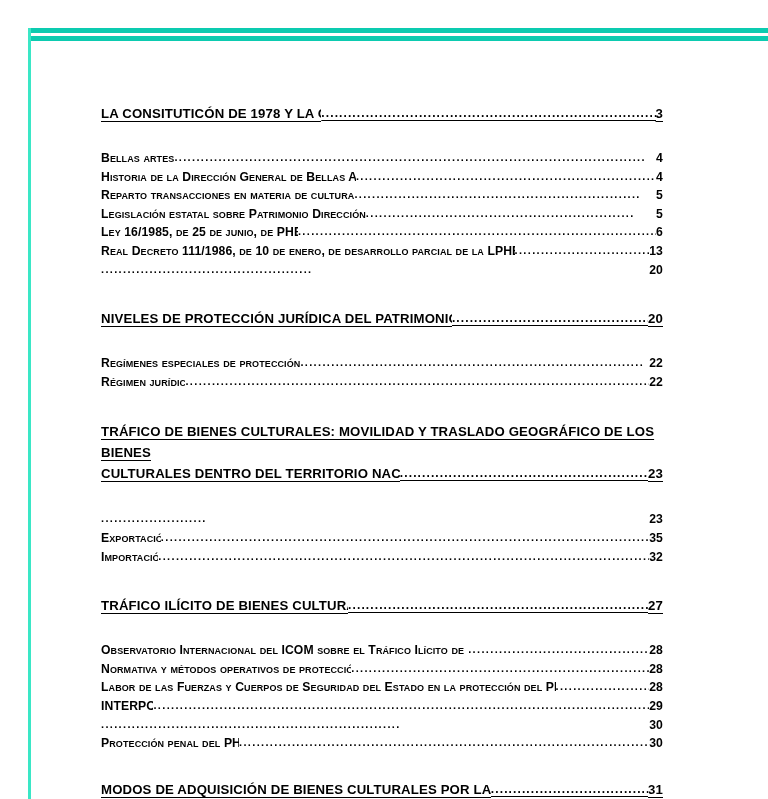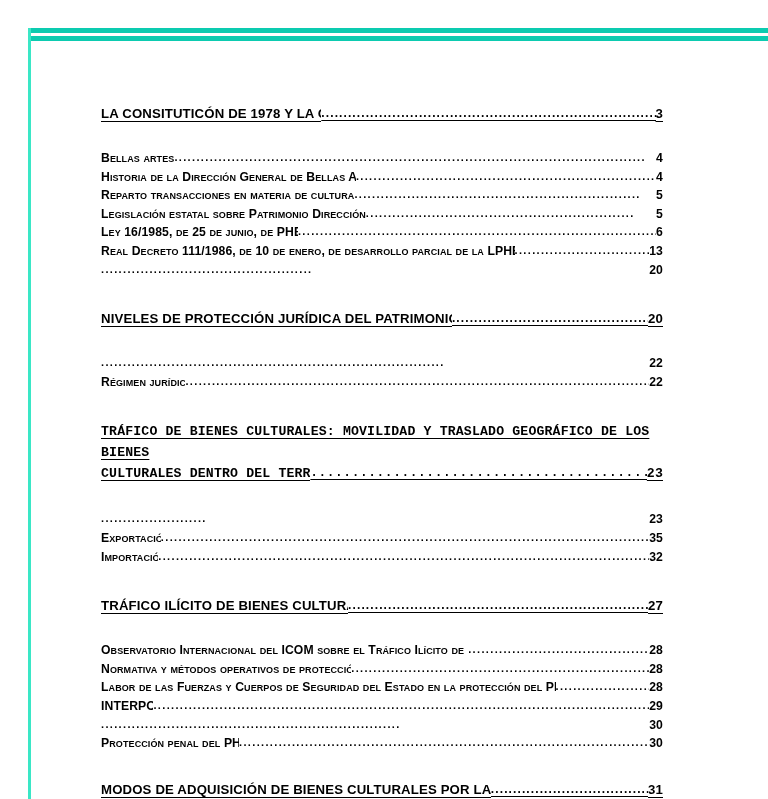--- a/index.html
+++ b/index.html
@@ -107,21 +107,20 @@
   }
   .lvl1 .toc-dots { font-size: 12px; letter-spacing: 1.1px; }
   .lvl1 .toc-page { font-size: 13.2px; }
 
   
   .lvl1-wrap {
     font-size: 13.2px;
     font-weight: bold;
     letter-spacing: 0.15px;
     line-height: 21px;
-    font-family: Liberation Mono, monospace;
   }
   .lvl1-wrap .wrap-line1 {
     text-decoration: underline;
     text-underline-offset: 2.5px;
     display: block;
   }
 
   
   .lvl2 {
     font-size: 12.2px;
@@ -209,20 +208,21 @@
   <div class="toc-block">
     <div class="toc-row lvl1">
       <span class="toc-title">NIVELES DE PROTECCIÓN JURÍDICA DEL PATRIMONIO HISTÓRICO</span>
       <span class="toc-dots">.......................................................</span>
       <span class="toc-page">20</span>
     </div>
 
     <div class="gap-after-h1"></div>
 
     <div class="toc-row lvl2">
+      <span class="toc-title">Regímenes especiales de protección</span>
       <span class="toc-dots">..............................................................................</span>
       <span class="toc-page">22</span>
     </div>
     <div class="toc-row lvl2">
       <span class="toc-title">Régimen jurídico</span>
       <span class="toc-dots">...................................................................................................................</span>
       <span class="toc-page">22</span>
     </div>
   </div>
 

